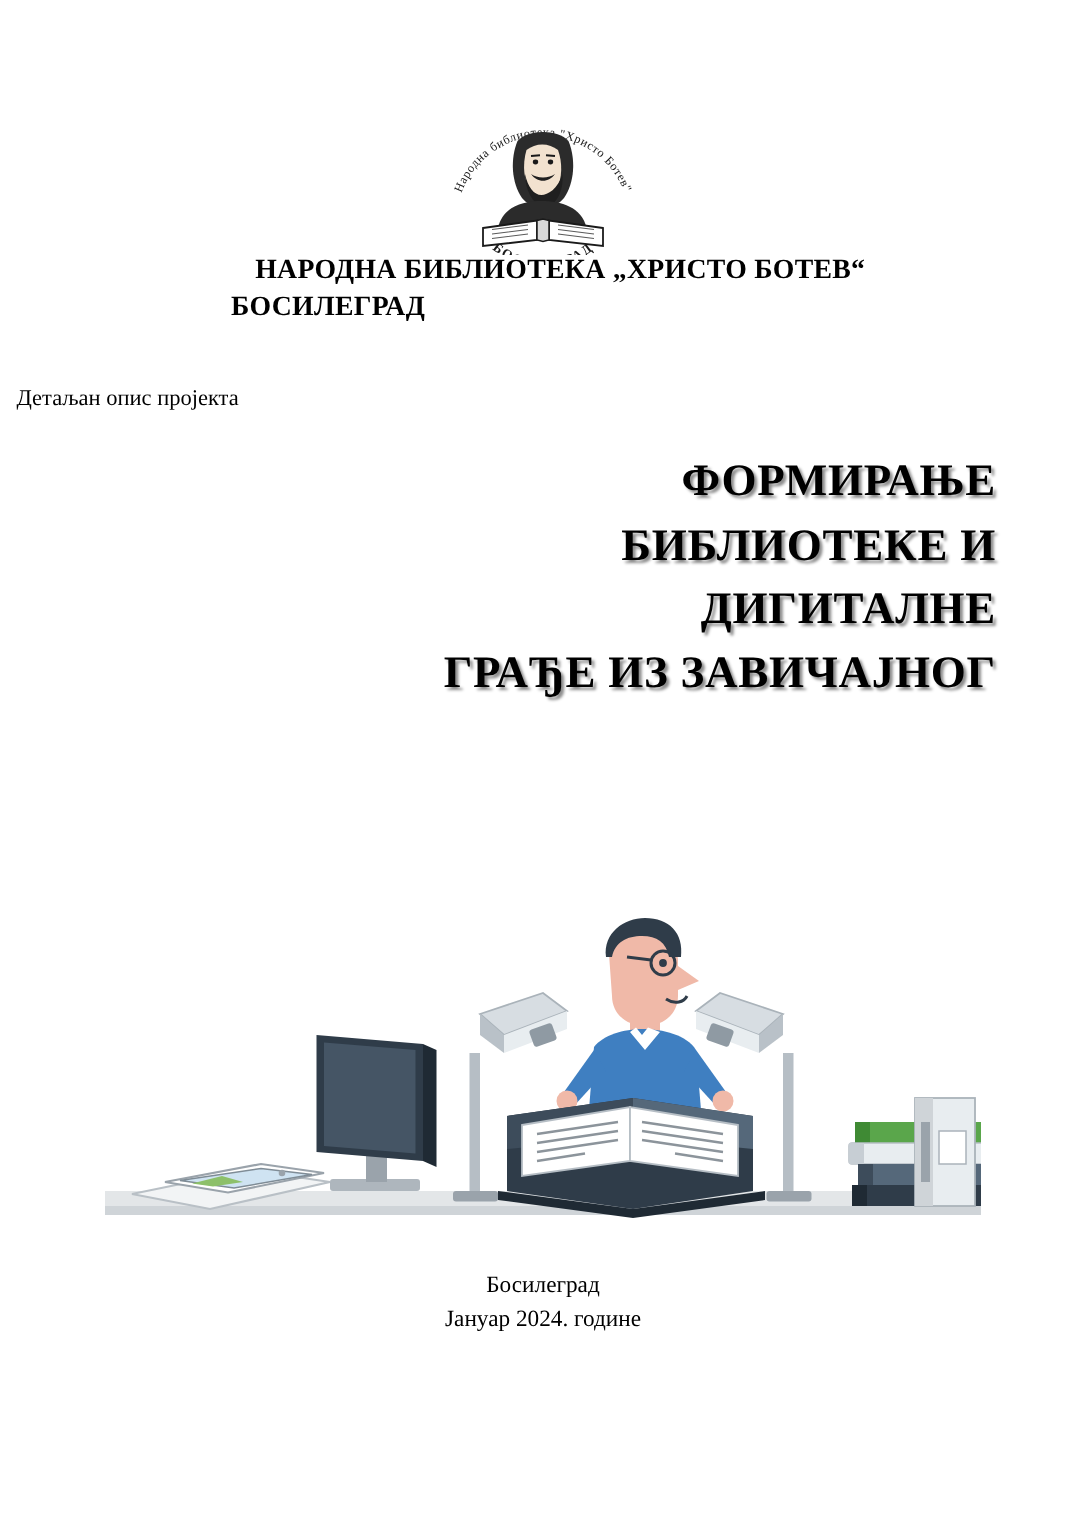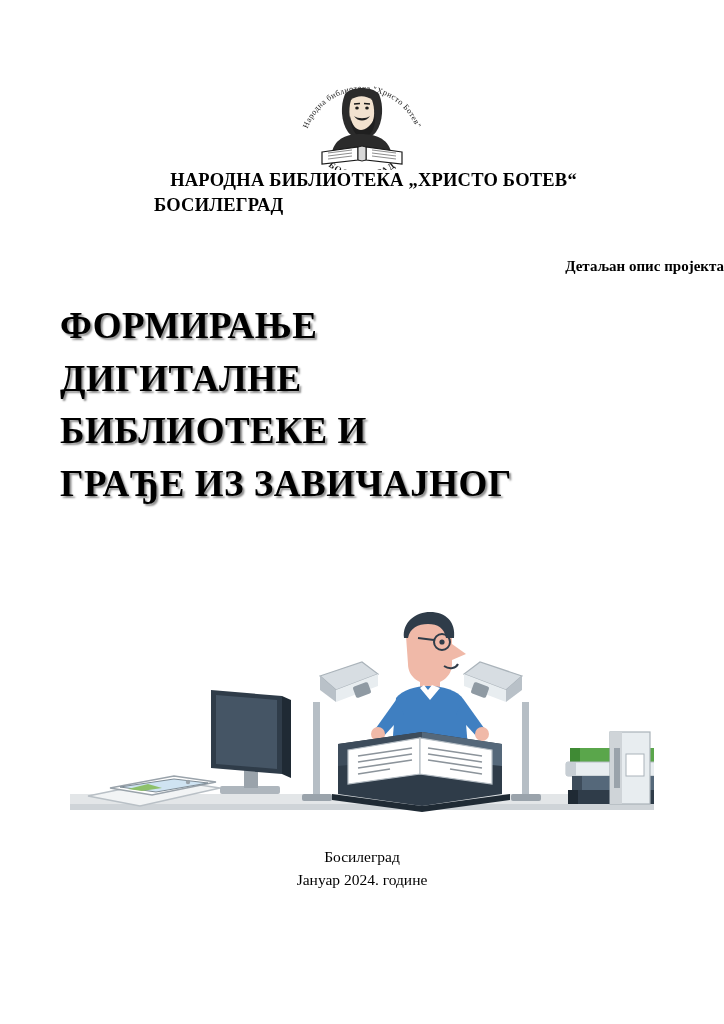--- a/index.html
+++ b/index.html
@@ -52,34 +52,35 @@
     text-align: left;
     margin-left: 131px;
   }
 
   
   .subtitle {
     position: absolute;
     top: 258px;
     left: 0;
     right: 0;
-    text-align: right;
+    text-align: left;
     font-size: 15px;
-    font-weight: bold;
+    font-weight: normal;
+    padding-left: 11px;
   }
 
   
   .main-title {
     position: absolute;
     top: 300px;
     left: 60px;
     right: 60px;
-    text-align: left;
+    text-align: right;
     font-weight: bold;
-    font-size: 37px;
+    font-size: 30px;
     line-height: 1.42;
     letter-spacing: 0.5px;
     text-shadow: 2px 2px 2px rgba(0,0,0,0.45);
   }
 
   
   .illustration {
     position: absolute;
     top: 598px;
     left: 70px;
@@ -151,22 +152,22 @@
 
   <div class="institution">
     <span>НАРОДНА БИБЛИОТЕКА „ХРИСТО БОТЕВ“</span>
     <span class="line2">БОСИЛЕГРАД</span>
   </div>
 
   <div class="subtitle">Детаљан опис пројекта</div>
 
   <div class="main-title">
     <div>ФОРМИРАЊЕ</div>
+    <div>БИБЛИОТЕКЕ И</div>
     <div>ДИГИТАЛНЕ</div>
-    <div>БИБЛИОТЕКЕ И</div>
     <div>ГРАЂЕ ИЗ ЗАВИЧАЈНОГ</div>
   </div>
 
   <div class="illustration">
     <svg viewBox="0 0 584 240" width="584" height="240" xmlns="http://www.w3.org/2000/svg">
 
       <rect x="0" y="196" width="584" height="10" fill="#e3e6e8"></rect>
       <rect x="0" y="206" width="584" height="6" fill="#cfd4d8"></rect>
 
       <g>

